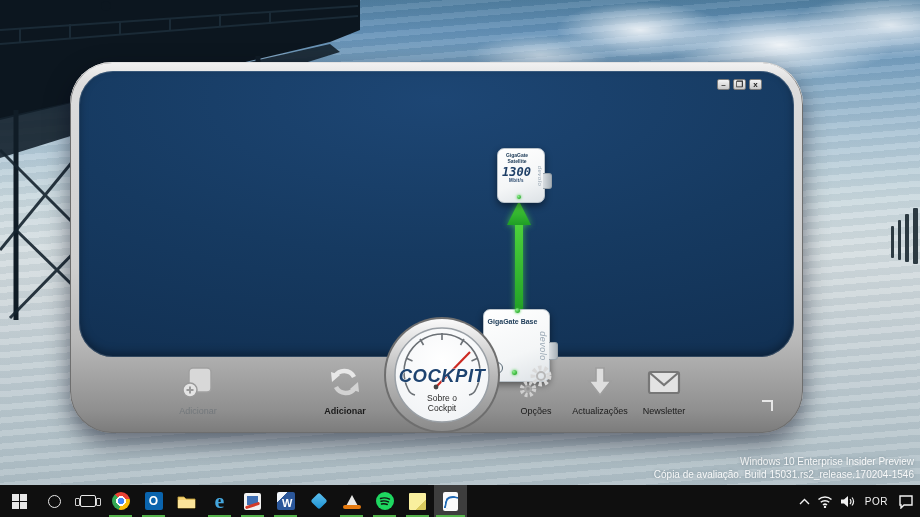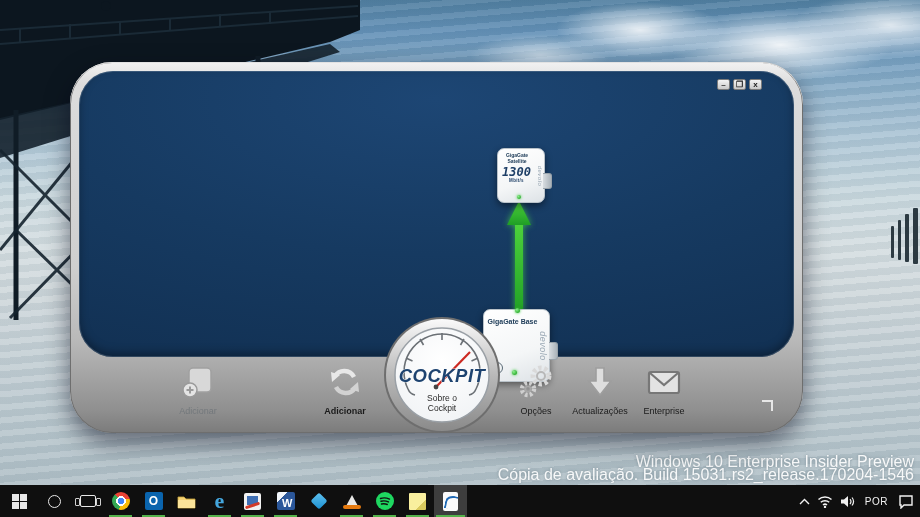--- a/index.html
+++ b/index.html
@@ -14,21 +14,21 @@
       radial-gradient(160px 50px at 780px 45px, rgba(255,255,255,.9), transparent 70%),
       radial-gradient(140px 45px at 890px 25px, rgba(255,255,255,.8), transparent 70%),
       radial-gradient(100px 30px at 540px 55px, rgba(255,255,255,.55), transparent 70%),
       repeating-linear-gradient(175deg, rgba(255,255,255,.12) 0 6px, rgba(120,140,150,.10) 6px 13px);
   }
   .pier-svg { position:absolute; left:0; top:0; }
   .groyne { position:absolute; background:#2c3a42; border-radius:1px; }
 
   
   .watermark { position:absolute; right:6px; bottom:36px; text-align:right;
-    color:rgba(255,255,255,.92); font-size:16px; line-height:13px; text-shadow:0 0 3px rgba(90,110,120,.6); }
+    color:rgba(255,255,255,.92); font-size:10px; line-height:13px; text-shadow:0 0 3px rgba(90,110,120,.6); }
 
   
   .window { position:absolute; left:70px; top:62px; width:733px; height:371px; border-radius:42px;
     background: linear-gradient(180deg,#f2f2f2 0%,#dcdcdc 6%,#cfcfcf 55%,#b9b9b9 75%,#8f8f8f 94%,#7b7b7b 100%);
     box-shadow: 0 10px 24px rgba(0,0,20,.5), inset 0 1px 0 rgba(255,255,255,.8), inset 0 0 0 1px #6e6e6e; }
   .canvas { position:absolute; left:9px; top:9px; width:715px; height:286px; border-radius:34px;
     background: radial-gradient(120% 120% at 50% 10%, #1d4674 0%, #163a61 45%, #102d4e 100%);
     box-shadow: inset 0 0 0 1px rgba(160,180,200,.25), inset 0 -4px 10px rgba(0,0,0,.35); }
 
   .win-controls { position:absolute; right:32px; top:8px; display:flex; gap:3px; }
@@ -249,21 +249,21 @@
       <div class="tool-label">Opções</div>
     </div>
 
     <div class="tool" style="left:558px;">
       <div class="tool-icon">
         <svg width="38" height="36" viewBox="0 0 38 36">
           <rect x="4" y="8" width="30" height="21" rx="2" fill="#e3e3e3" stroke="#777" stroke-width="2.2"></rect>
           <path d="M5 9 L19 21 33 9" fill="none" stroke="#777" stroke-width="2.2"></path>
         </svg>
       </div>
-      <div class="tool-label">Enterprise</div>
+      <div class="tool-label">Newsletter</div>
     </div>
 
     <div class="cockpit">
       <svg width="120" height="120" viewBox="0 0 120 120">
         <defs>
           <linearGradient id="ring" x1="0" y1="0" x2="0" y2="1">
             <stop offset="0" stop-color="#fafafa"></stop>
               <stop offset=".5" stop-color="#b9b9b9"></stop>
               <stop offset="1" stop-color="#8a8a8a"></stop>
           </linearGradient>

